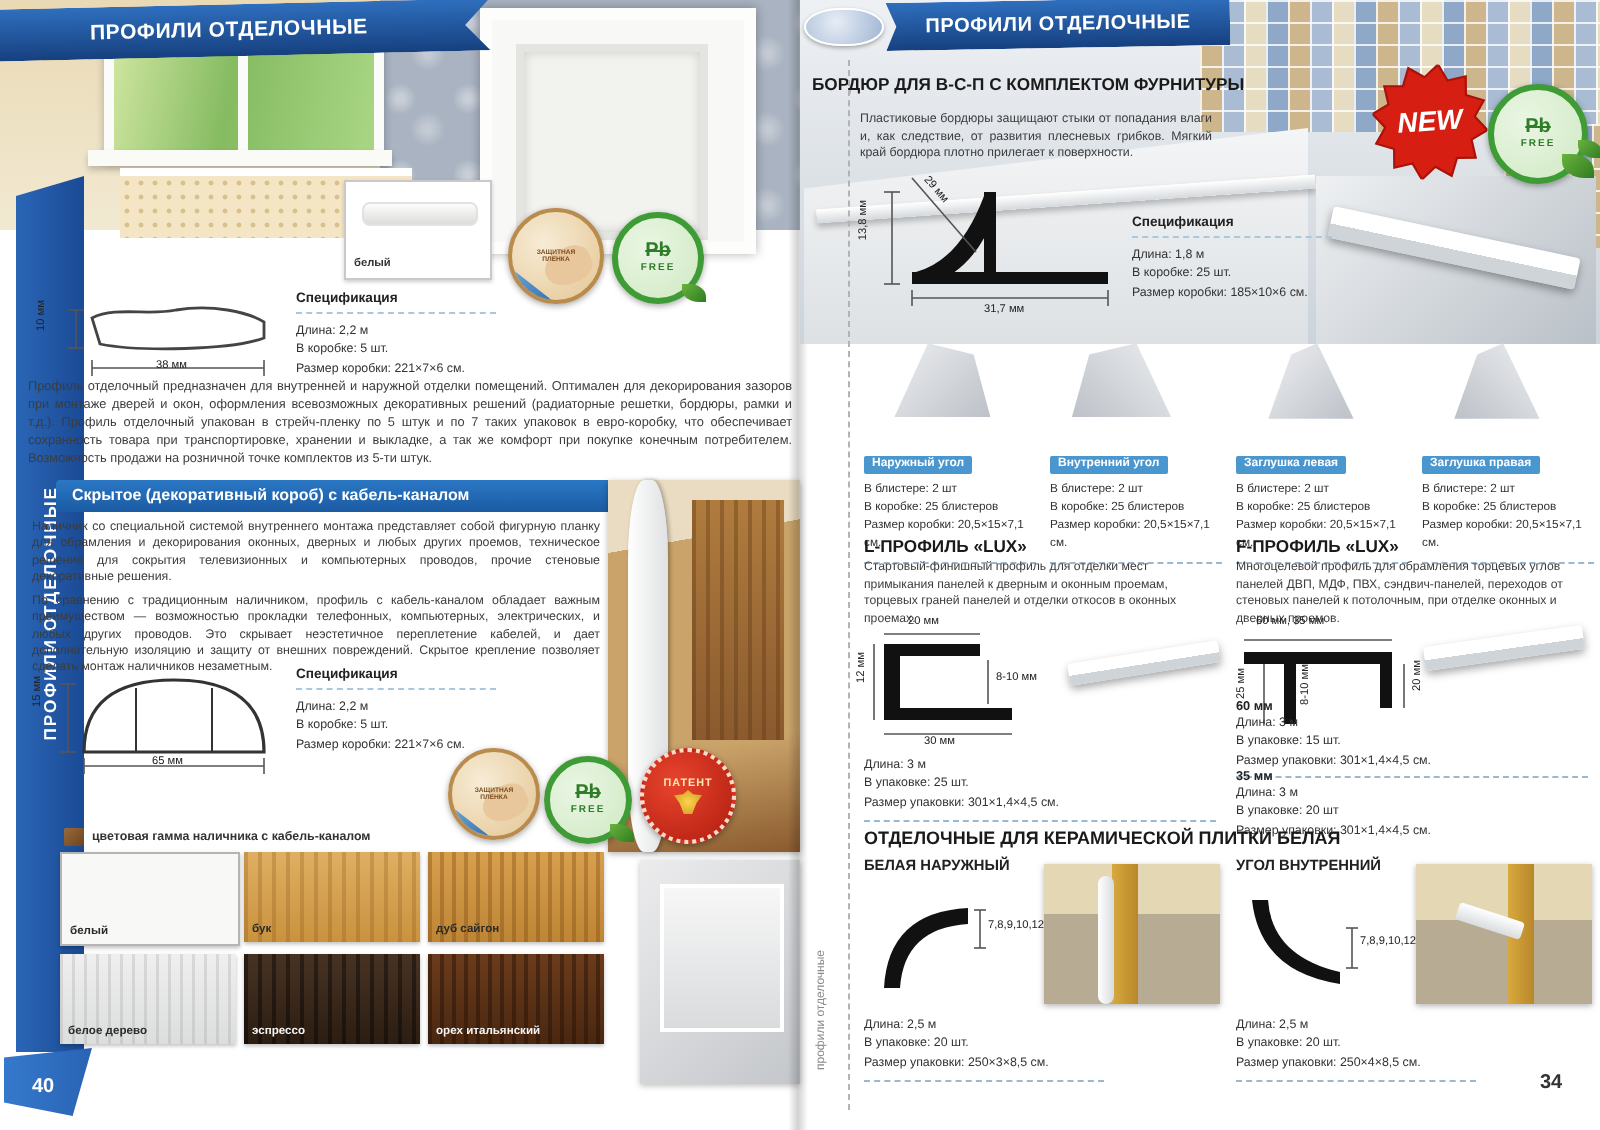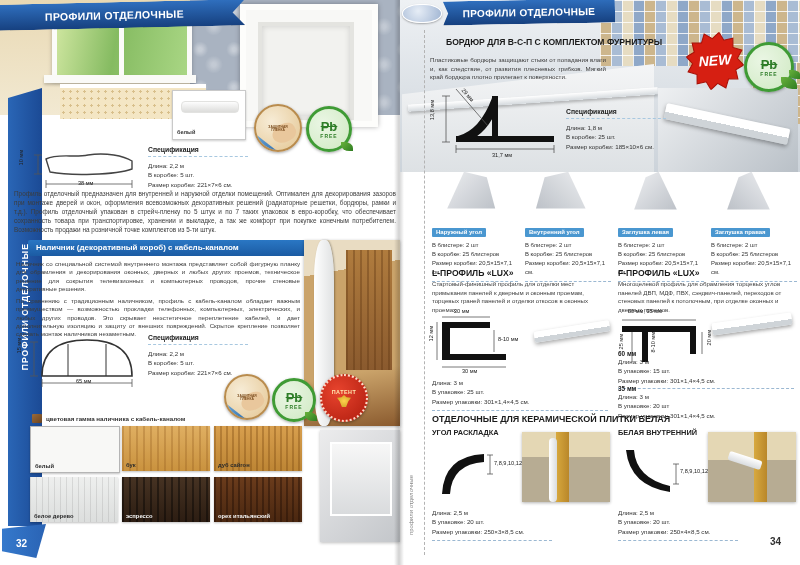--- a/index.html
+++ b/index.html
@@ -48,21 +48,21 @@
   
   .badge{border-radius:50%;display:flex;flex-direction:column;align-items:center;justify-content:center;
     box-shadow:0 1px 3px rgba(0,0,0,.35);text-align:center;}
   .badge-film{background:radial-gradient(circle at 35% 35%,#f7ecd6,#e4c693);border:2px solid #b98c4e;overflow:hidden;}
   .badge-film .fold{position:absolute;left:-4px;bottom:-2px;width:60%;height:55%;
     background:linear-gradient(135deg,#7db4e0,#2f6fae);clip-path:polygon(0 100%,0 15%,100% 100%);}
   .badge-film .hand{position:absolute;right:4px;bottom:8px;width:55%;height:40%;
     background:#e9c79c;border-radius:50% 40% 40% 50%;transform:rotate(-25deg);}
   .badge-film .micro{position:relative;font-size:6px;transform:scale(.55);font-weight:700;color:#7a4c1e;line-height:1.05;}
   .badge-pb{background:radial-gradient(circle at 35% 35%,#eaf6e4,#cfe9c2);border:3px solid #3f9b35;}
-  .badge-pb .pb{font-size:13px;font-weight:700;color:#2e7d28;text-decoration:line-through;line-height:1;}
+  .badge-pb .pb{font-size:10px;font-weight:700;color:#2e7d28;text-decoration:line-through;line-height:1;}
   .badge-pb .free{font-size:5px;font-weight:700;color:#2e7d28;letter-spacing:1px;}
   .leaf{position:absolute;background:linear-gradient(135deg,#69b23c,#2f7d22);border-radius:0 70% 0 70%;}
   .badge-patent{background:radial-gradient(circle at 35% 35%,#e8442e,#b01d0e);border:2px dotted #ffd9c9;}
   .badge-patent .t{font-size:5.4px;font-weight:700;color:#ffe9b0;letter-spacing:.5px;}
   .badge-patent .eagle{width:14px;height:12px;background:radial-gradient(#ffd34e,#c79a1e);
     clip-path:polygon(50% 0,68% 18%,100% 22%,80% 55%,65% 100%,35% 100%,20% 55%,0 22%,32% 18%);}
   
   .swatch{width:88px;height:45px;position:absolute;box-shadow:0 1px 2px rgba(0,0,0,.25);}
   .swatch .lb{position:absolute;left:4px;bottom:3px;font-size:5.8px;font-weight:700;}
   .sw-white{background:#f8f8f6;border:1px solid #b5b5b5;}
@@ -116,21 +116,21 @@
   </div>
 
   <div class="abs ribbon rib-l" style="left:-3px;top:2px;width:248px;height:26px;">
     <span style="padding-left:48px;font-size:10.5px;letter-spacing:.3px;">ПРОФИЛИ ОТДЕЛОЧНЫЕ</span>
   </div>
 
   <div class="abs" id="sidebar">
     <span class="vrot">ПРОФИЛИ ОТДЕЛОЧНЫЕ</span>
   </div>
   <div class="abs" id="sidebar-fold"></div>
-  <span class="abs pagenum" style="left:16px;top:538px;color:#fff;">32</span>
+  <span class="abs pagenum" style="left:16px;top:538px;color:#fff;">40</span>
 
   <div class="abs" style="left:172px;top:90px;width:72px;height:48px;background:#fff;border:1px solid #c9c9c9;box-shadow:0 1px 2px rgba(0,0,0,.2);">
     <div class="abs" style="left:8px;top:10px;width:56px;height:10px;background:linear-gradient(180deg,#fdfdfd,#dcdcda);border-radius:4px;border:1px solid #e2e2e0;"></div>
     <span class="abs" style="left:4px;bottom:4px;font-size:5.6px;font-weight:700;color:#333;">белый</span>
   </div>
 
   <svg class="abs" style="left:30px;top:146px;" width="112" height="44" viewBox="0 0 112 44">
     <path d="M16,13 C28,7 44,12 58,9 C76,6 94,10 102,15 L102,23 C86,29 40,30 20,26 Z" fill="#fff" stroke="#444" stroke-width="1.4"></path>
     <line x1="8" y1="9" x2="8" y2="28" stroke="#555" stroke-width=".8"></line>
     <line x1="4" y1="9" x2="12" y2="9" stroke="#555" stroke-width=".8"></line>
@@ -156,21 +156,21 @@
   </div>
   <div class="abs badge badge-pb" style="left:306px;top:106px;width:40px;height:40px;">
     <span class="pb">Pb</span>
     <span class="free">FREE</span>
     <div class="leaf" style="right:-4px;bottom:-2px;width:12px;height:9px;"></div>
   </div>
 
   <div class="abs body-text" style="left:14px;top:190px;width:382px;">Профиль отделочный предназначен для внутренней и наружной отделки помещений. Оптимален для декорирования зазоров при монтаже дверей и окон, оформления всевозможных декоративных решений (радиаторные решетки, бордюры, рамки и т.д.). Профиль отделочный упакован в стрейч-пленку по 5 штук и по 7 таких упаковок в евро-коробку, что обеспечивает сохранность товара при транспортировке, хранении и выкладке, а так же комфорт при покупке конечным потребителем. Возможность продажи на розничной точке комплектов из 5-ти штук.</div>
 
   <div class="abs" style="left:28px;top:240px;width:288px;height:16px;background:linear-gradient(180deg,#2a77c4,#1b5ba3);border-radius:2px;color:#fff;font-weight:700;font-size:8px;line-height:16px;padding-left:8px;box-sizing:border-box;">
-    <span>Наличник (декоративный короб) с кабель-каналом</span>
+    <span>Скрытое (декоративный короб) с кабель-каналом</span>
   </div>
 
   <div class="abs" style="left:16px;top:260px;width:284px;">
     <div class="body-text" style="font-size:6.2px;line-height:1.36;">Наличник со специальной системой внутреннего монтажа представляет собой фигурную планку для обрамления и декорирования оконных, дверных и любых других проемов, техническое решение для сокрытия телевизионных и компьютерных проводов, прочие стеновые декоративные решения.</div>
     <div class="body-text" style="font-size:6.2px;line-height:1.36;margin-top:3px;">По сравнению с традиционным наличником, профиль с кабель-каналом обладает важным преимуществом — возможностью прокладки телефонных, компьютерных, электрических, и любых других проводов. Это скрывает неэстетичное переплетение кабелей, и дает дополнительную изоляцию и защиту от внешних повреждений. Скрытое крепление позволяет сделать монтаж наличников незаметным.</div>
   </div>
 
   <div class="abs" style="left:304px;top:240px;width:96px;height:186px;background:linear-gradient(170deg,#e9dcc2 0 18%,#caa36a 18% 70%,#8a5a2e 100%);box-shadow:0 1px 3px rgba(0,0,0,.3);">
     <div class="abs" style="left:10px;top:0;width:20px;height:186px;background:linear-gradient(90deg,#ffffff,#dfe1e2);border-radius:8px/40px;box-shadow:1px 0 2px rgba(0,0,0,.3);"></div>
     <div class="abs" style="left:42px;top:10px;width:46px;height:120px;background:repeating-linear-gradient(90deg,rgba(90,50,15,.35) 0 2px,rgba(0,0,0,0) 2px 7px),linear-gradient(180deg,#b07c3e,#8a5a2e);"></div>
@@ -247,21 +247,21 @@
     <div class="abs" style="left:258px;top:88px;width:140px;height:84px;background:linear-gradient(135deg,#eef0f2,#b9c0c7);">
       <div class="abs pvc-strip" style="left:6px;top:28px;width:126px;height:16px;transform:rotate(12deg);"></div>
     </div>
   </div>
 
   <div class="abs logo" style="left:402px;top:4px;width:38px;height:17px;"></div>
   <div class="abs ribbon rib-r" style="left:443px;top:0px;width:172px;height:24px;justify-content:center;">
     <span style="font-size:10px;letter-spacing:.3px;">ПРОФИЛИ ОТДЕЛОЧНЫЕ</span>
   </div>
 
-  <div class="abs sec-title" style="left:446px;top:37px;width:262px;">БОРДЮР ДЛЯ В-С-П С КОМПЛЕКТОМ ФУРНИТУРЫ</div>
+  <div class="abs sec-title" style="left:406px;top:37px;width:262px;">БОРДЮР ДЛЯ В-С-П С КОМПЛЕКТОМ ФУРНИТУРЫ</div>
 
   <svg class="abs" style="left:686px;top:32px;transform:rotate(8deg);" width="58" height="58" viewBox="0 0 54 54">
     <polygon fill="#d61f12" stroke="#a81208" stroke-width="1" points="54,27 47.3,32.4 50.4,40.5 41.8,41.8 40.5,50.4 32.4,47.3 27,54 21.6,47.3 13.5,50.4 12.2,41.8 3.6,40.5 6.7,32.4 0,27 6.7,21.6 3.6,13.5 12.2,12.2 13.5,3.6 21.6,6.7 27,0 32.4,6.7 40.5,3.6 41.8,12.2 50.4,13.5 47.3,21.6"></polygon>
     <text x="27" y="31" text-anchor="middle" font-size="13" font-style="italic" font-weight="bold" fill="#fff" transform="rotate(-12 27 27)">NEW</text>
   </svg>
   <div class="abs badge badge-pb" style="left:744px;top:42px;width:44px;height:44px;">
     <span class="pb">Pb</span>
     <span class="free">FREE</span>
     <div class="leaf" style="right:-6px;bottom:0px;width:16px;height:12px;"></div>
     <div class="leaf" style="right:-10px;bottom:10px;width:12px;height:9px;"></div>
@@ -364,39 +364,39 @@
   </div>
   <div class="abs" style="left:618px;top:385px;width:176px;">
     <div class="mini-bold">35 мм</div>
     <div class="spec-line">Длина: 3 м</div>
     <div class="spec-line">В упаковке: 20 шт</div>
     <div class="spec-line">Размер упаковки: 301×1,4×4,5 см.</div>
   </div>
 
   <div class="abs sec-title" style="left:432px;top:414px;font-size:9px;">ОТДЕЛОЧНЫЕ ДЛЯ КЕРАМИЧЕСКОЙ ПЛИТКИ БЕЛАЯ</div>
 
-  <div class="abs" style="left:432px;top:428px;font-size:7.4px;font-weight:700;color:#222;">УГОЛ РАСКЛАДКА</div>
+  <div class="abs" style="left:432px;top:428px;font-size:7.4px;font-weight:700;color:#222;">БЕЛАЯ НАРУЖНЫЙ</div>
   <svg class="abs" style="left:432px;top:442px;" width="86" height="58" viewBox="0 0 86 58">
     <path d="M10,52 Q12,14 52,12 L52,20 Q20,22 18,52 Z" fill="#111"></path>
     <line x1="58" y1="13" x2="58" y2="32" stroke="#555" stroke-width=".8"></line>
     <line x1="55" y1="13" x2="61" y2="13" stroke="#555" stroke-width=".8"></line>
     <line x1="55" y1="32" x2="61" y2="32" stroke="#555" stroke-width=".8"></line>
   </svg>
   <span class="abs dim" style="left:494px;top:460px;">7,8,9,10,12 мм</span>
   <div class="abs tile-photo" style="left:522px;top:432px;width:88px;height:70px;background:linear-gradient(180deg,#e4d7b4 0 36%,#b7ac93 36% 100%);">
     <div class="abs" style="left:34px;top:0;width:13px;height:70px;background:linear-gradient(90deg,#d8a93e,#b9872a);"></div>
     <div class="abs" style="left:27px;top:6px;width:8px;height:64px;background:linear-gradient(90deg,#ffffff,#d9dcdf);border-radius:4px;"></div>
   </div>
   <div class="abs" style="left:432px;top:508px;width:176px;">
     <div class="spec-line">Длина: 2,5 м</div>
     <div class="spec-line">В упаковке: 20 шт.</div>
     <div class="spec-line dashed-sep" style="padding-bottom:4px;width:120px;">Размер упаковки: 250×3×8,5 см.</div>
   </div>
 
-  <div class="abs" style="left:618px;top:428px;font-size:7.4px;font-weight:700;color:#222;">БЕЛАЯ ВНУТРЕННИЙ</div>
+  <div class="abs" style="left:618px;top:428px;font-size:7.4px;font-weight:700;color:#222;">УГОЛ ВНУТРЕННИЙ</div>
   <svg class="abs" style="left:618px;top:442px;" width="86" height="58" viewBox="0 0 86 58">
     <path d="M16,8 Q18,36 52,44 L52,50 Q12,44 8,8 Z" fill="#111"></path>
     <line x1="58" y1="22" x2="58" y2="42" stroke="#555" stroke-width=".8"></line>
     <line x1="55" y1="22" x2="61" y2="22" stroke="#555" stroke-width=".8"></line>
     <line x1="55" y1="42" x2="61" y2="42" stroke="#555" stroke-width=".8"></line>
   </svg>
   <span class="abs dim" style="left:680px;top:468px;">7,8,9,10,12 мм</span>
   <div class="abs tile-photo" style="left:708px;top:432px;width:88px;height:70px;background:linear-gradient(180deg,#e4d7b4 0 40%,#b7ac93 40% 100%);">
     <div class="abs" style="left:46px;top:0;width:13px;height:70px;background:linear-gradient(90deg,#d8a93e,#b9872a);"></div>
     <div class="abs" style="left:20px;top:24px;width:34px;height:9px;background:linear-gradient(180deg,#ffffff,#d9dcdf);transform:rotate(18deg);border-radius:2px;"></div>

